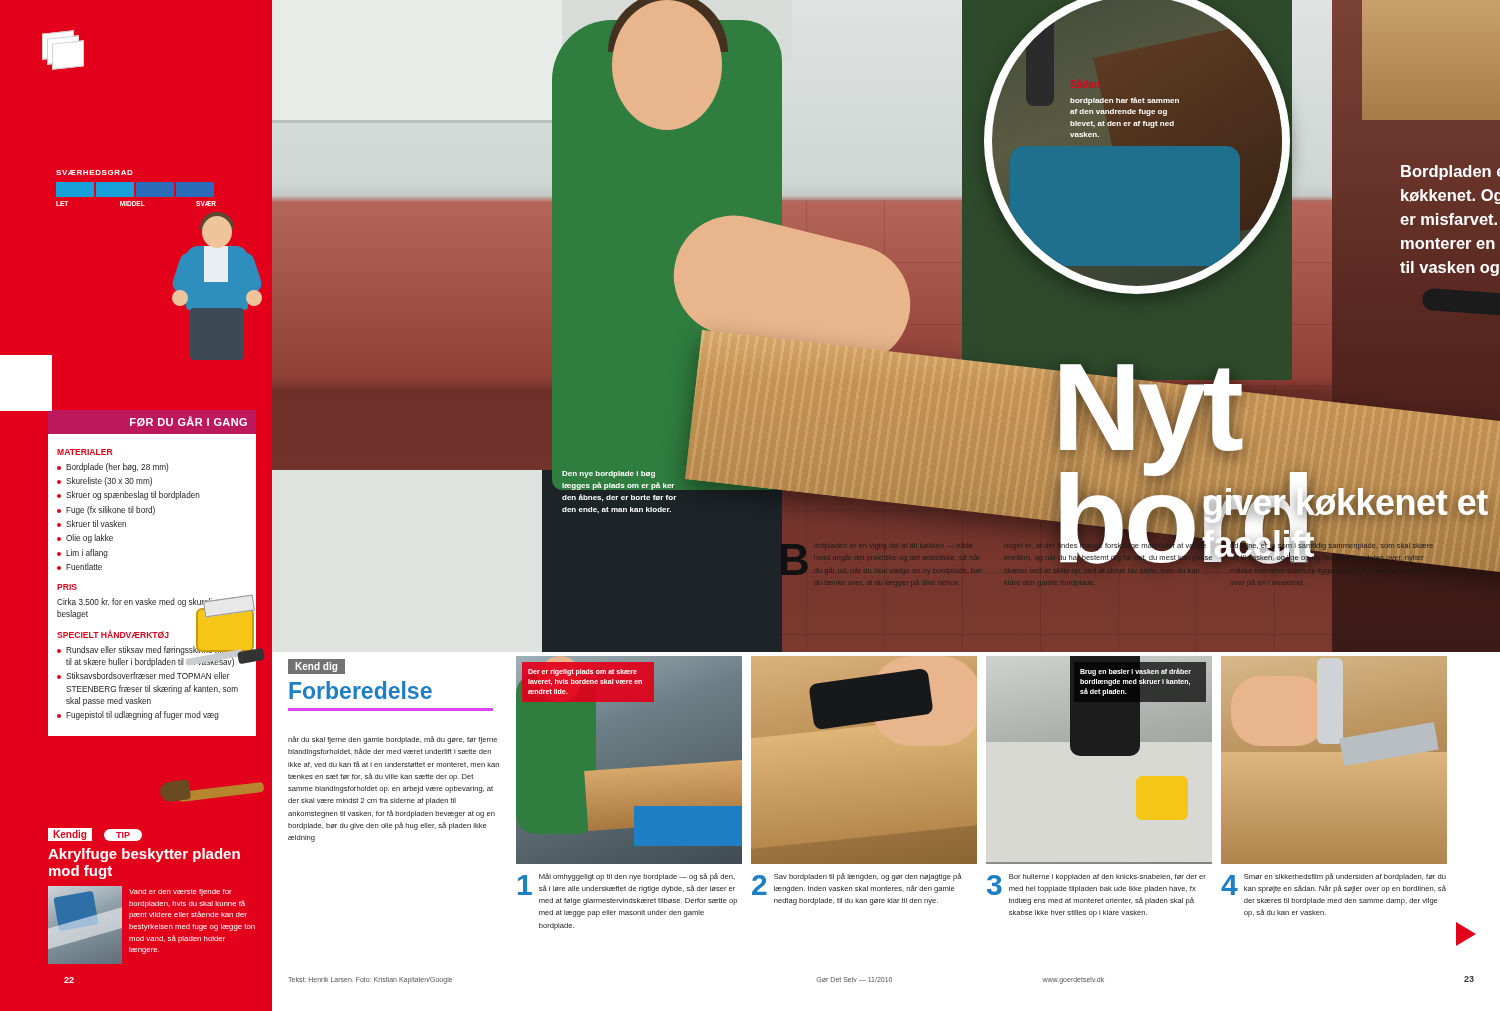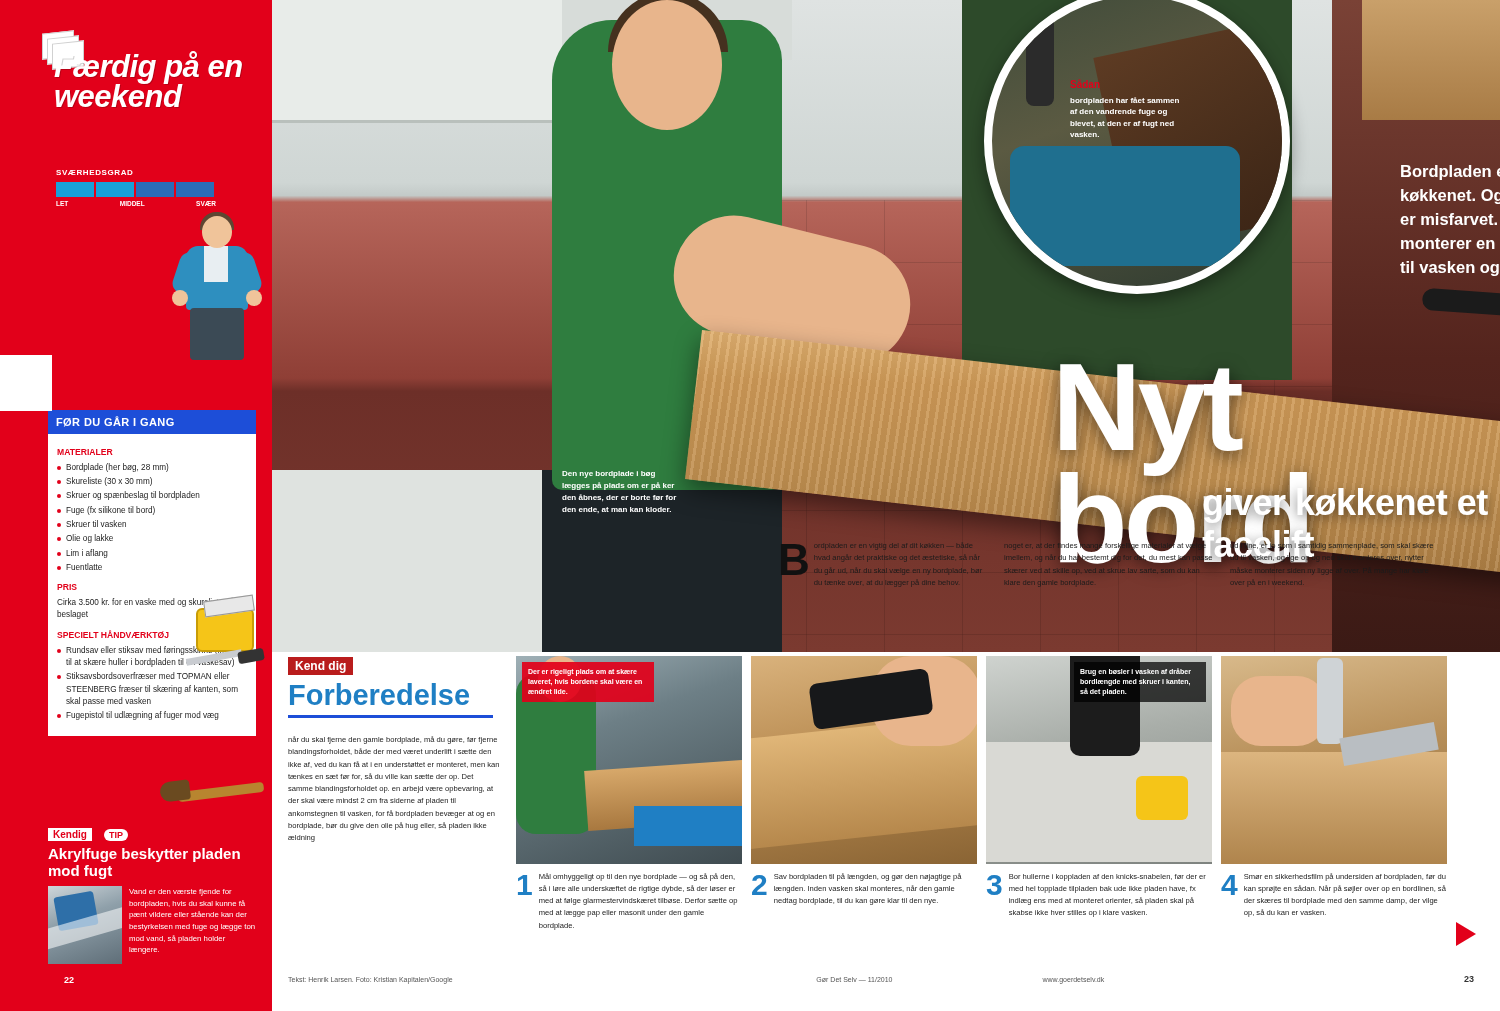--- a/index.html
+++ b/index.html
@@ -33,21 +33,21 @@
   .man-body{position:absolute;left:10px;top:34px;width:62px;height:64px;background:#2e8fbf;border-radius:12px 12px 4px 4px;}
   .man-shirt{position:absolute;left:28px;top:34px;width:24px;height:36px;background:#e8eef2;}
   .man-arm-l{position:absolute;left:0px;top:40px;width:20px;height:42px;background:#2e8fbf;border-radius:10px;transform:rotate(18deg);}
   .man-arm-r{position:absolute;left:62px;top:40px;width:20px;height:42px;background:#2e8fbf;border-radius:10px;transform:rotate(-18deg);}
   .man-hand-l{position:absolute;left:-4px;top:78px;width:16px;height:16px;border-radius:50%;background:#f0c49a;}
   .man-hand-r{position:absolute;left:70px;top:78px;width:16px;height:16px;border-radius:50%;background:#f0c49a;}
   .man-legs{position:absolute;left:14px;top:96px;width:54px;height:52px;background:#3b4a55;border-radius:4px;}
 
   
   .infobox{position:absolute;left:48px;top:410px;width:208px;background:#fff;}
-  .infobox-head{background:#1d4ed8;color:#fff;font-weight:bold;font-size:11px;padding:6px 8px;letter-spacing:.4px;}
+  .infobox-head{background:#be185d;color:#fff;font-weight:bold;font-size:11px;padding:6px 8px;letter-spacing:.4px;text-align:right;}
   .infobox-body{padding:12px 9px 12px 9px;font-size:8.2px;line-height:1.5;color:#222;}
   .ib-sub{color:#e2001a;font-weight:bold;font-size:8.6px;margin:7px 0 3px;}
   .ib-sub:first-child{margin-top:0;}
   .ib-li{padding-left:9px;position:relative;margin-bottom:2px;}
   .ib-li:before{content:"";position:absolute;left:0;top:4px;width:4px;height:4px;background:#e2001a;border-radius:50%;}
   .ib-note{margin-top:3px;}
 
   .tape{position:absolute;left:196px;top:598px;width:64px;height:52px;}
   .tape b{position:absolute;left:0;top:10px;width:54px;height:40px;background:#f5c518;border:2px solid #c89c06;border-radius:6px;}
   .tape i{position:absolute;left:8px;top:0;width:48px;height:14px;background:#e8e8e8;border:1px solid #999;transform:rotate(-8deg);}
@@ -55,21 +55,21 @@
   .knife b{position:absolute;left:0;top:14px;width:56px;height:7px;background:#c9ccd1;transform:rotate(-10deg);}
   .knife i{position:absolute;left:52px;top:10px;width:26px;height:12px;background:#333;border-radius:3px;transform:rotate(-10deg);}
   .saw{position:absolute;left:160px;top:775px;width:105px;height:42px;}
   .saw b{position:absolute;left:18px;top:12px;width:86px;height:10px;background:#b8852f;border-radius:4px;transform:rotate(-7deg);}
   .saw i{position:absolute;left:0;top:6px;width:30px;height:20px;background:#6a4a20;border-radius:10px 4px 4px 10px;transform:rotate(-7deg);}
 
   
   .tipbox{position:absolute;left:48px;top:828px;width:208px;}
   .tip-head{display:flex;align-items:center;gap:12px;}
   .tip-lbl{background:#fff;color:#e2001a;font-weight:bold;font-size:10px;padding:1px 5px;}
-  .tip-pill{background:#fff;color:#e2001a;font-weight:bold;font-size:9px;padding:1px 5px;border-radius:8px;}
+  .tip-pill{background:#fff;color:#e2001a;font-weight:bold;font-size:9px;padding:1px 12px;border-radius:8px;}
   .tip-title{color:#fff;font-weight:bold;font-size:15px;line-height:1.1;margin-top:5px;}
   .tip-row{display:flex;gap:7px;margin-top:7px;}
   .tip-photo{width:74px;height:78px;background:linear-gradient(160deg,#cfd6da 0%,#8fa0aa 40%,#5f6e78 100%);position:relative;overflow:hidden;}
   .tip-photo:after{content:"";position:absolute;left:-10px;top:30px;width:110px;height:20px;background:rgba(255,255,255,.55);transform:rotate(-16deg);}
   .tip-photo:before{content:"";position:absolute;left:8px;top:8px;width:40px;height:34px;background:#2e6fa8;border-radius:3px;transform:rotate(-10deg);}
   .tip-text{flex:1;color:#fff;font-size:7.8px;line-height:1.5;}
 
   .page-num-l{position:absolute;left:64px;top:975px;color:#fff;font-size:9px;font-weight:bold;}
 
   
@@ -119,22 +119,22 @@
   .subtitle{position:absolute;left:930px;top:482px;color:#fff;font-size:36px;font-weight:bold;letter-spacing:-0.5px;text-shadow:0 3px 12px rgba(0,0,0,.5);}
 
   
   .intro{position:absolute;left:778px;top:540px;width:662px;display:flex;gap:16px;}
   .intro .col{width:210px;font-size:7.6px;line-height:1.62;color:#1b1b1b;}
   .dropcap{float:left;font-size:44px;line-height:36px;font-weight:bold;margin:2px 4px 0 0;color:#111;}
 
   
   .steps{position:absolute;left:288px;top:656px;width:1160px;height:320px;}
   .stepshead{position:absolute;left:0;top:0;}
-  .kendig{background:#b91c1c;color:#fff;font-weight:bold;font-size:12px;padding:2px 7px;display:inline-block;}
-  .forberedelse{color:#1f7fc4;font-weight:bold;font-size:29px;margin-top:4px;border-bottom:3px solid #1d4ed8;width:205px;padding-bottom:3px;}
+  .kendig{background:#737373;color:#fff;font-weight:bold;font-size:10px;padding:2px 7px;display:inline-block;}
+  .forberedelse{color:#1f7fc4;font-weight:bold;font-size:23px;margin-top:4px;border-bottom:3px solid #d946ef;width:205px;padding-bottom:3px;}
   .lead{position:absolute;left:0;top:78px;width:212px;font-size:7.6px;line-height:1.62;color:#1b1b1b;}
 
   .grid{position:absolute;left:228px;top:0;width:932px;display:flex;gap:9px;}
   .cell{width:226px;}
   .photo{height:208px;position:relative;overflow:hidden;}
   .p1{background:linear-gradient(160deg,#9fb0b6 0%,#6d7f86 35%,#3f4b50 100%);}
   .p2{background:linear-gradient(170deg,#d9b27c 0%,#b98c52 45%,#8a6434 100%);}
   .p3{background:linear-gradient(170deg,#cfd3cf 0%,#a9aea9 40%,#7e837f 100%);}
   .p4{background:linear-gradient(170deg,#d8b98a 0%,#b8905a 45%,#8d6a3c 100%);}
   .ph-note{position:absolute;left:6px;top:6px;width:120px;background:rgba(226,0,26,.92);color:#fff;font-size:7px;font-weight:bold;line-height:1.45;padding:5px 6px;}
@@ -170,21 +170,20 @@
 <body>
 
 <div class="page">
 
   <div class="rail">
     <div class="logo-stack">
         <i></i>
         <i></i>
         <i></i>
       </div>
-    <div class="faerdig">Færdig på en weekend</div>
 
     <div class="svh">SVÆRHEDSGRAD</div>
     <div class="meter">
       <span class="on"></span>
         <span class="on"></span>
         <span></span>
         <span></span>
     </div>
     <div class="meter-lbl">
       <span>LET</span>

